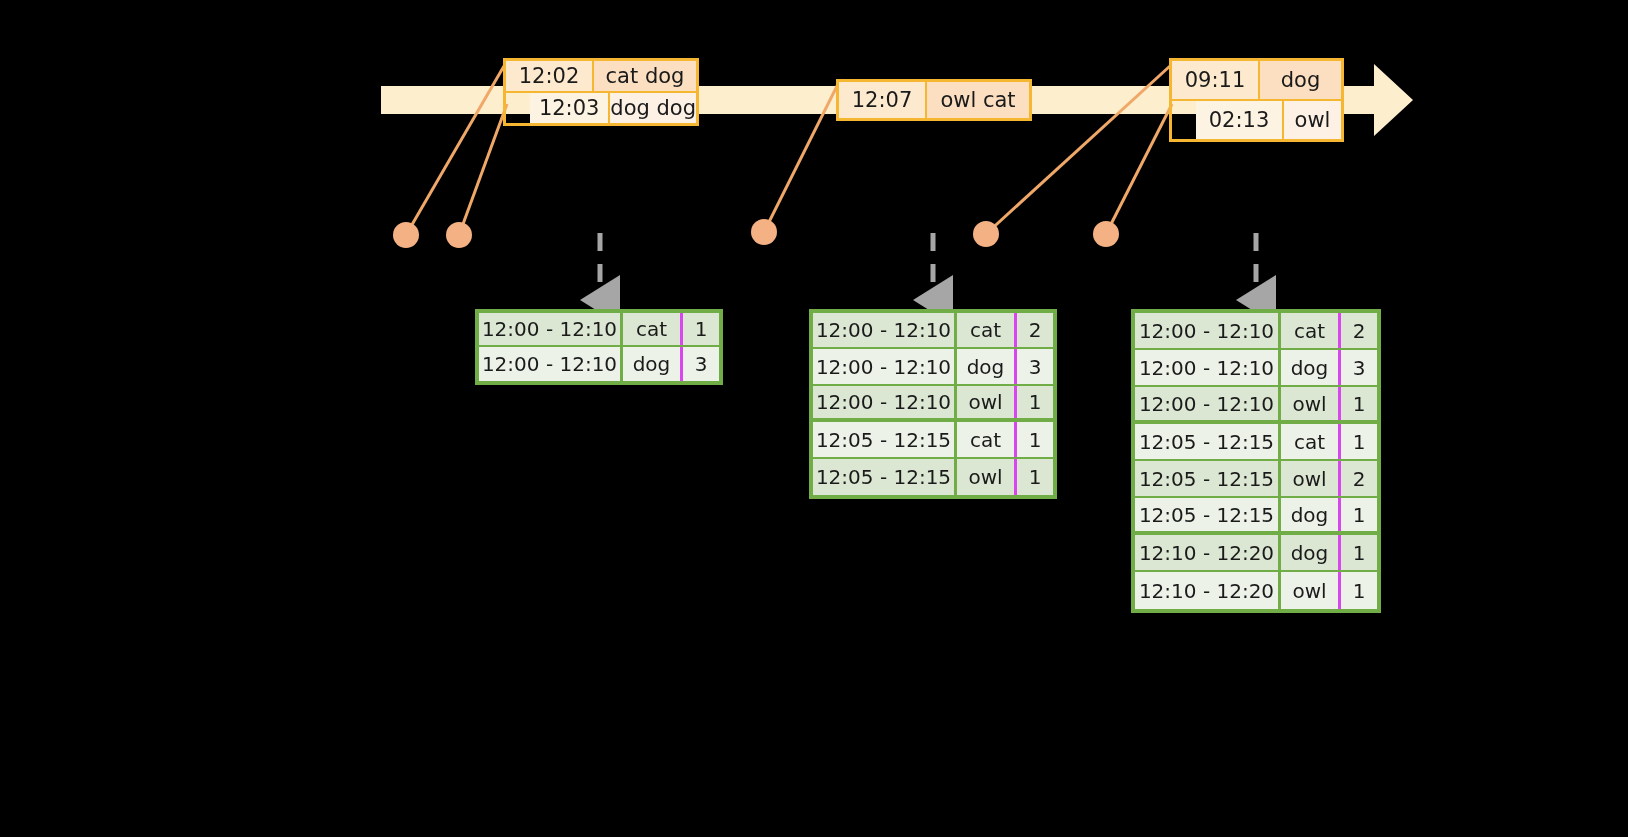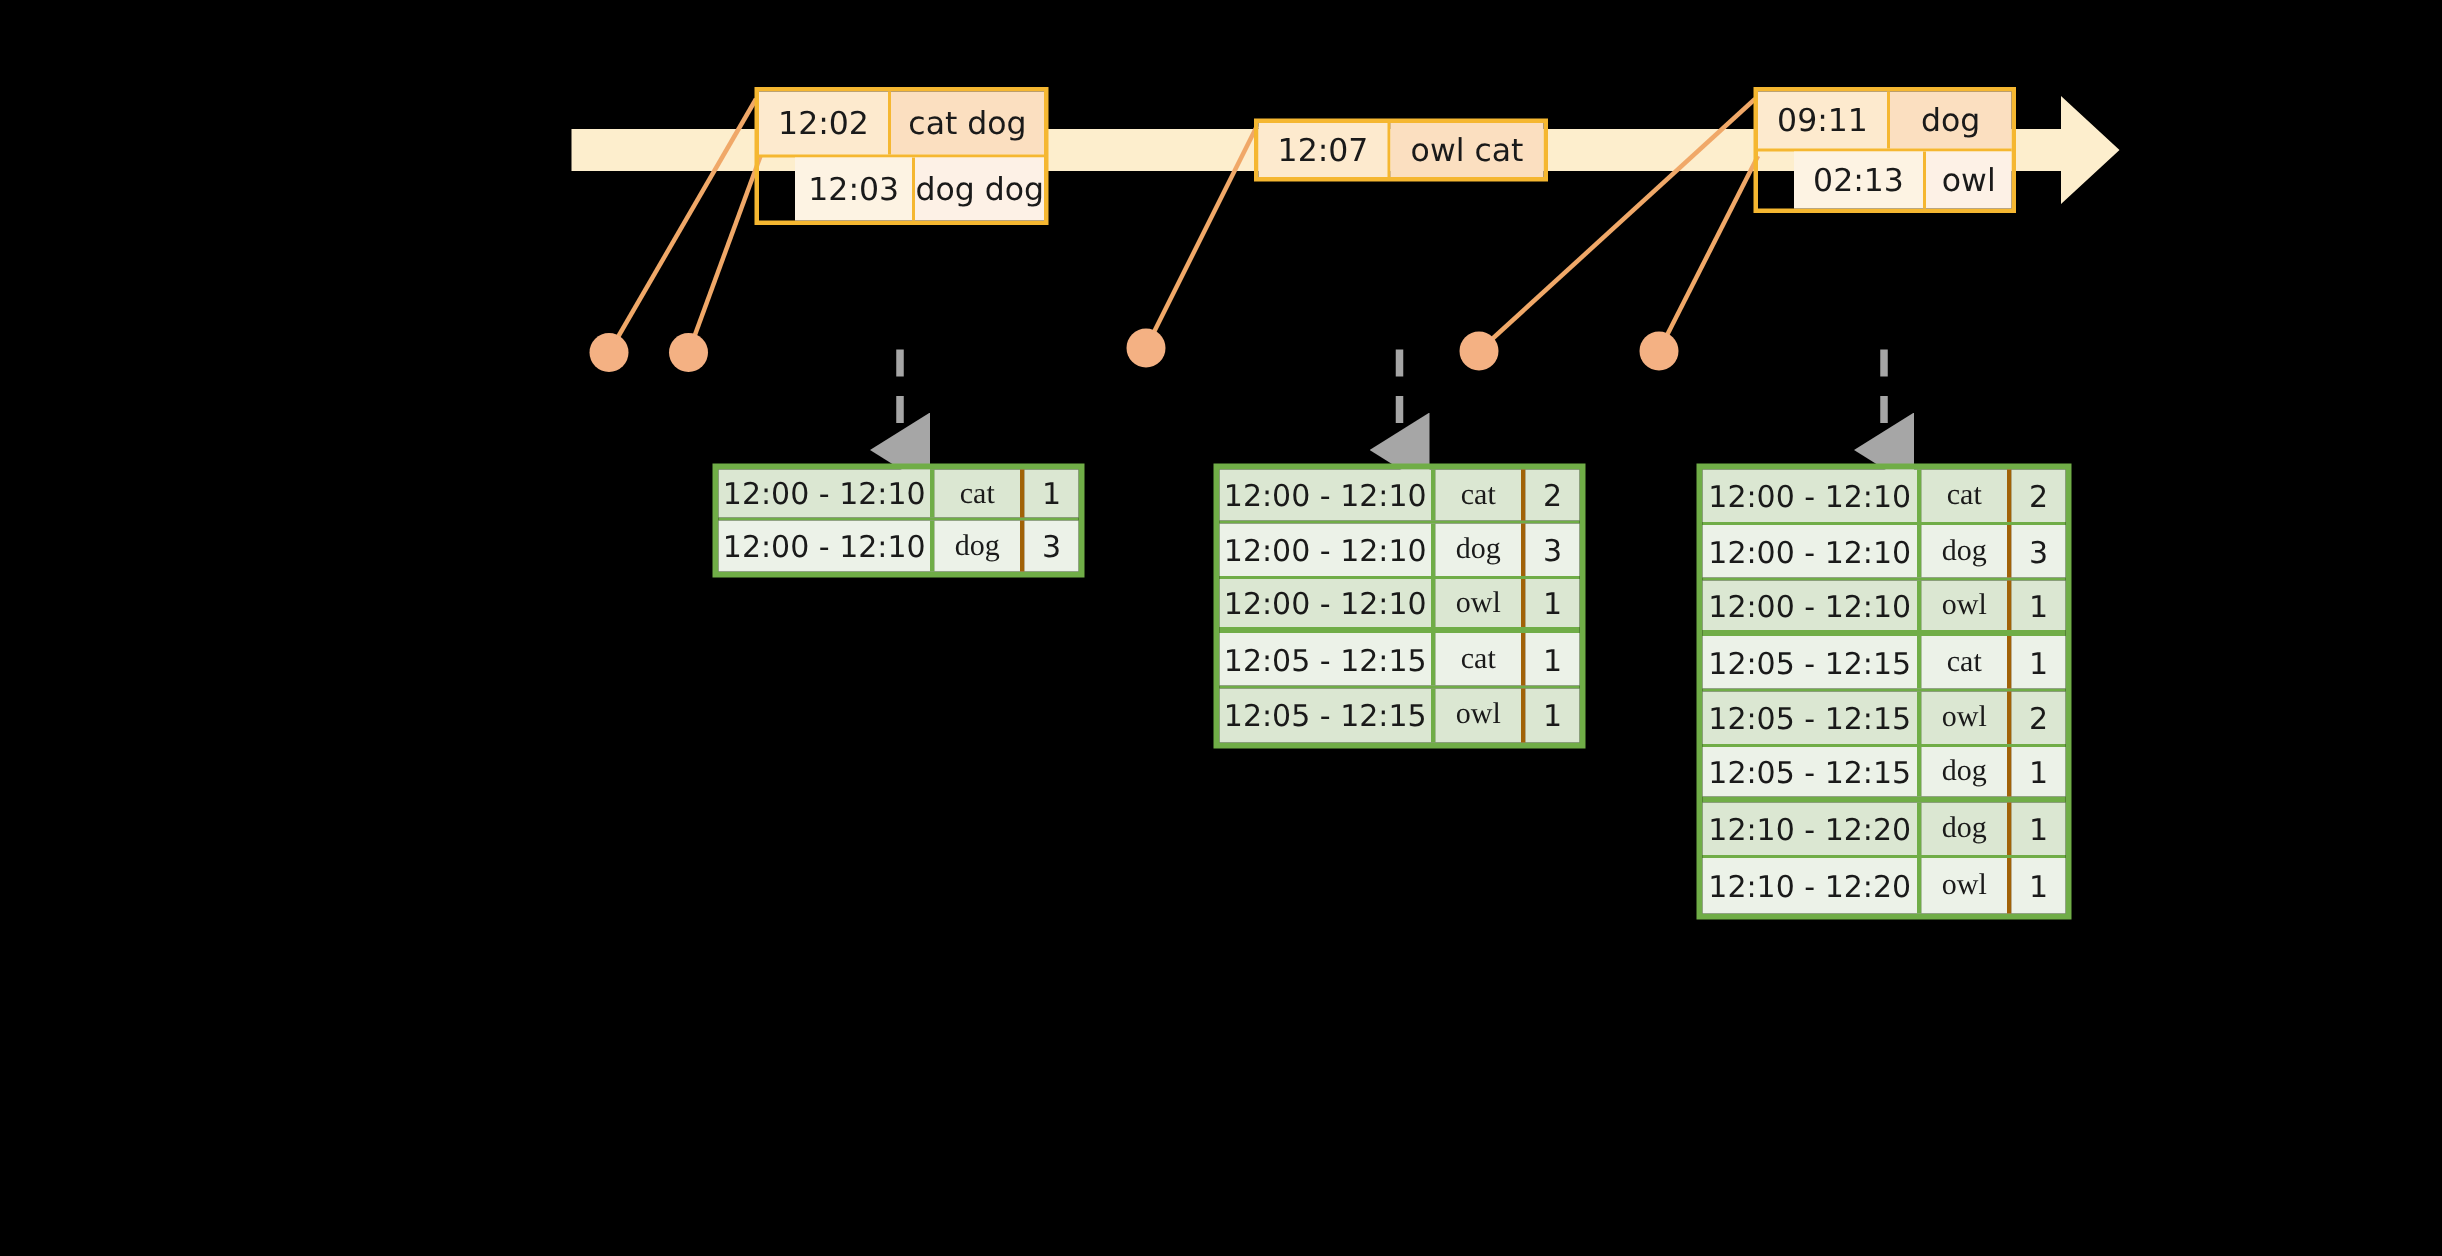--- a/index.html
+++ b/index.html
@@ -82,21 +82,21 @@
   .res-win, .res-key, .res-cnt {
     display: flex;
     align-items: center;
     justify-content: center;
     font-size: 20px;
     color: #1a1a1a;
     box-sizing: border-box;
     white-space: nowrap;
   }
   .res-win { border-right: 3px solid #70ad47; }
-  .res-key { border-right: 3px solid #a16207; font-family: Liberation Serif, serif; }
+  .res-key { border-right: 3px solid #d946ef; }
   .res-row.shade .res-win,
   .res-row.shade .res-key,
   .res-row.shade .res-cnt { background: #dbe7d2; }
   .res-row.light .res-win,
   .res-row.light .res-key,
   .res-row.light .res-cnt { background: #ecf2e8; }
 </style>
 </head>
 <body>
 
@@ -129,21 +129,21 @@
       <circle cx="1106" cy="234" r="13"></circle>
     </g>
 
     <g stroke="#a6a6a6" stroke-width="5" fill="none" stroke-dasharray="18,13" marker-end="url(#grayhead)">
       <line x1="600" y1="233" x2="600" y2="300"></line>
       <line x1="933" y1="233" x2="933" y2="300"></line>
       <line x1="1256" y1="233" x2="1256" y2="300"></line>
     </g>
   </svg>
 
-  <div class="event-box" style="left:503px; top:58px; width:196px; height:92px;">
+  <div class="event-box" style="left:503px; top:58px; width:196px; height:68px;">
     <div class="event-row row-a">
       <div class="ev-time">12:02</div>
       <div class="ev-val">cat dog</div>
     </div>
     <div class="event-row row-b">
       <div class="ev-time">12:03</div>
       <div class="ev-val">dog dog</div>
     </div>
   </div>
 

